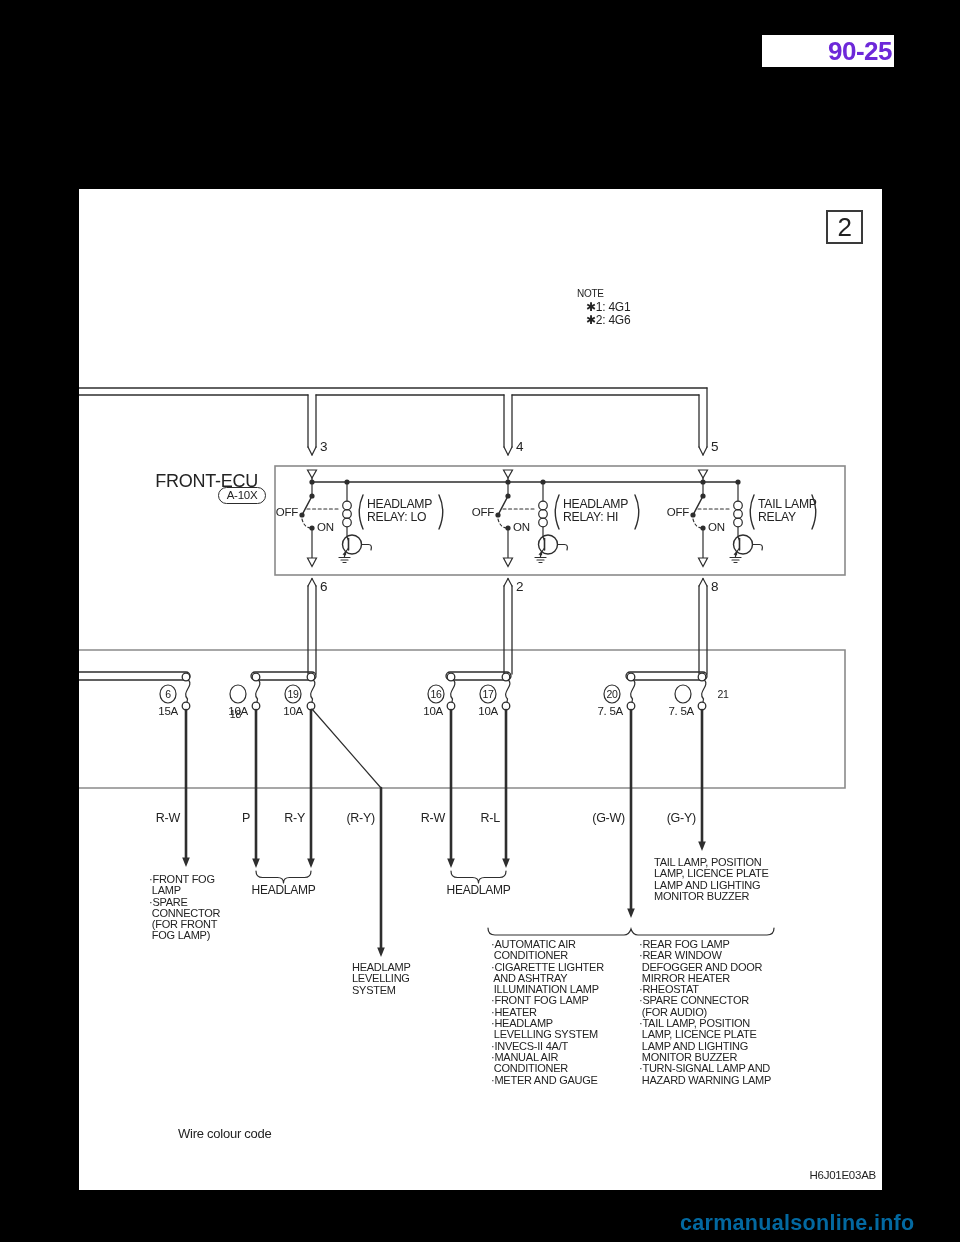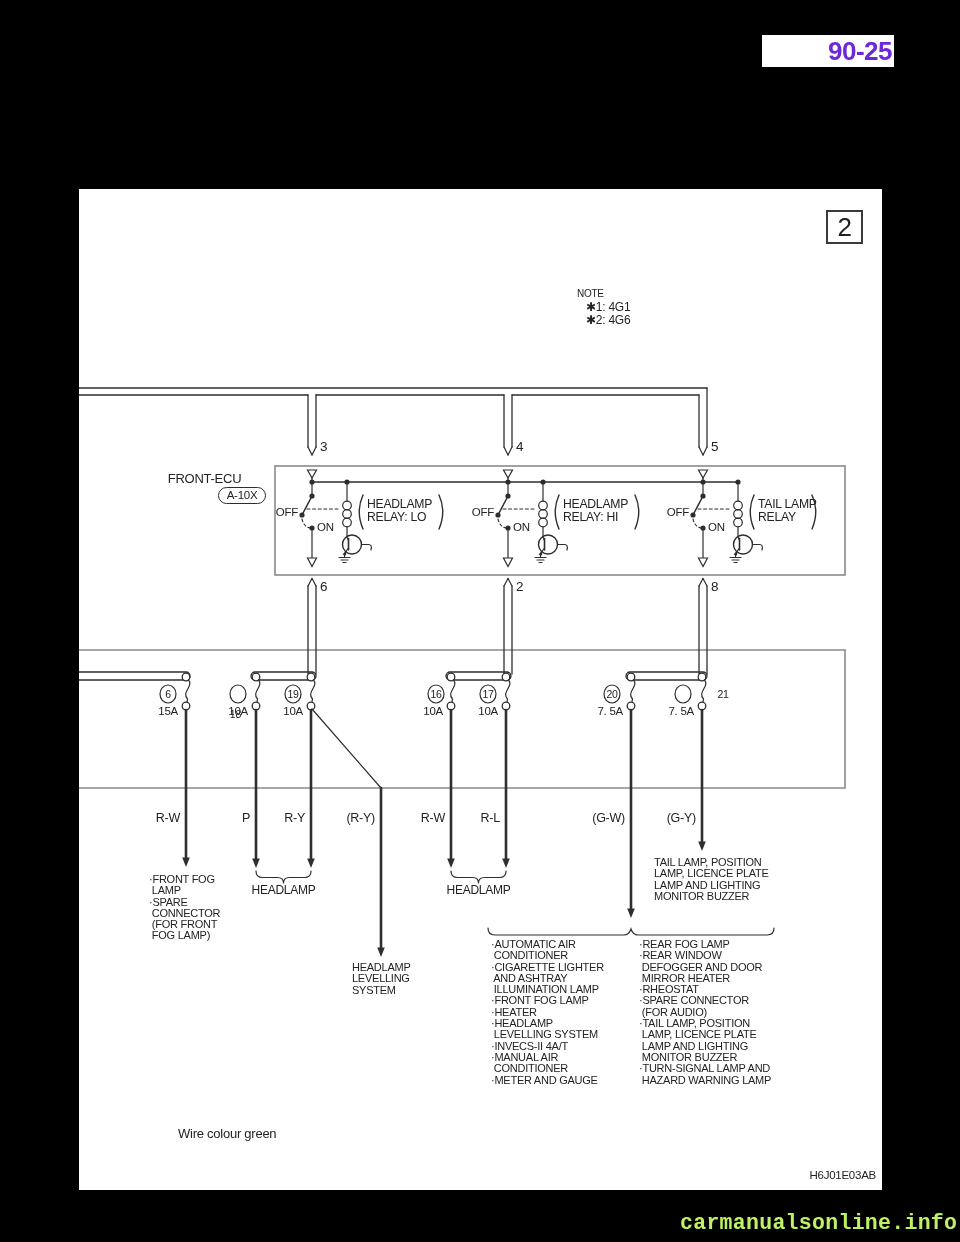--- a/index.html
+++ b/index.html
@@ -34,21 +34,21 @@
     position:absolute;left:747px;top:21px;width:37px;height:34px;
     border:2px solid #3a3a3a;box-sizing:border-box;
     text-align:center;line-height:31px;font-size:26px;color:#222;
   }
   #a10x{
     border:1.6px solid #2c2c2c;border-radius:9px;
     text-align:center;
   }
   #watermark{
     position:absolute;left:680px;top:1211px;
-    font-size:21.5px;font-weight:600;color:#bef264;letter-spacing:0.3px;font-family:Liberation Mono, monospace;
+    font-size:21.5px;font-weight:600;color:#0369a1;letter-spacing:0.3px;
   }
 </style>
 </head>
 <body>
 
 <div id="header-patch">
   <div id="page-number">90-25</div>
 </div>
 
 <div id="diagram">
@@ -245,21 +245,21 @@
       <path d="M372,682 Q372,688.5 378.5,688.5 L393.5,688.5 Q399.5,688.5 399.5,694 M399.5,694 Q399.5,688.5 405.5,688.5 L420.5,688.5 Q427,688.5 427,682" stroke="#2e2e2e" stroke-width="1.2" fill="none" stroke-linecap="round"></path>
       <path d="M409,739 Q409,746 416,746 L545,746 Q550,746 552,740 Q554,746 559,746 L688,746 Q695,746 695,739" stroke="#2e2e2e" stroke-width="1.2" fill="none" stroke-linecap="round"></path>
     </svg>
 
   <div id="figure-box" class="lbl" style="white-space:normal;">2</div>
 
   <div class="lbl" style="left:459px;top:99px;font-size:10px;margin-left:39px;">NOTE</div>
   <div class="lbl" style="left:459px;top:112px;font-size:12px;line-height:12.6px;margin-left:48px;">✱1: 4G1
 ✱2: 4G6</div>
 
-  <div class="lbl" style="left:60px;top:282px;width:131px;text-align:center;font-size:13px;">FRONT-ECU</div>
+  <div class="lbl" style="left:48px;top:282px;width:131px;text-align:right;font-size:18px;">FRONT-ECU</div>
   <div id="a10x" class="lbl" style="left:139px;top:298px;width:46px;height:15px;font-size:11.5px;line-height:15px;">A-10X</div>
 
   <div class="lbl" style="left:70px;top:685px;font-size:11px;line-height:11.3px;">·FRONT FOG
  LAMP
 ·SPARE
  CONNECTOR
  (FOR FRONT
  FOG LAMP)</div>
   <div class="lbl" style="left:273px;top:773px;font-size:11px;line-height:11.3px;">HEADLAMP
 LEVELLING
@@ -288,21 +288,21 @@
 ·RHEOSTAT
 ·SPARE CONNECTOR
  (FOR AUDIO)
 ·TAIL LAMP, POSITION
  LAMP, LICENCE PLATE
  LAMP AND LIGHTING
  MONITOR BUZZER
 ·TURN-SIGNAL LAMP AND
  HAZARD WARNING LAMP</div>
 
-  <div class="lbl" style="left:99px;top:937px;font-size:13px;">Wire colour green</div>
+  <div class="lbl" style="left:99px;top:937px;font-size:13px;">Wire colour code</div>
 
   <div class="lbl" style="left:660px;top:980px;width:137px;text-align:right;font-size:11.5px;">H6J01E03AB</div>
 <div class="lbl" style="left: 241px; top: 250px; font-size: 13.5px;">3</div>
     <div class="lbl" style="left: 185px; top: 317px; width: 34px; text-align: right; font-size: 11.5px;">OFF</div>
     <div class="lbl" style="left: 238px; top: 332px; font-size: 11.5px;">ON</div>
     <div class="lbl" style="left: 241px; top: 390px; font-size: 13.5px;">6</div>
     <div class="lbl" style="left: 288px; top: 309px; font-size: 12.2px; line-height: 12.6px;">HEADLAMP
 RELAY: LO</div>
     <div class="lbl" style="left: 437px; top: 250px; font-size: 13.5px;">4</div>
     <div class="lbl" style="left: 381px; top: 317px; width: 34px; text-align: right; font-size: 11.5px;">OFF</div>

